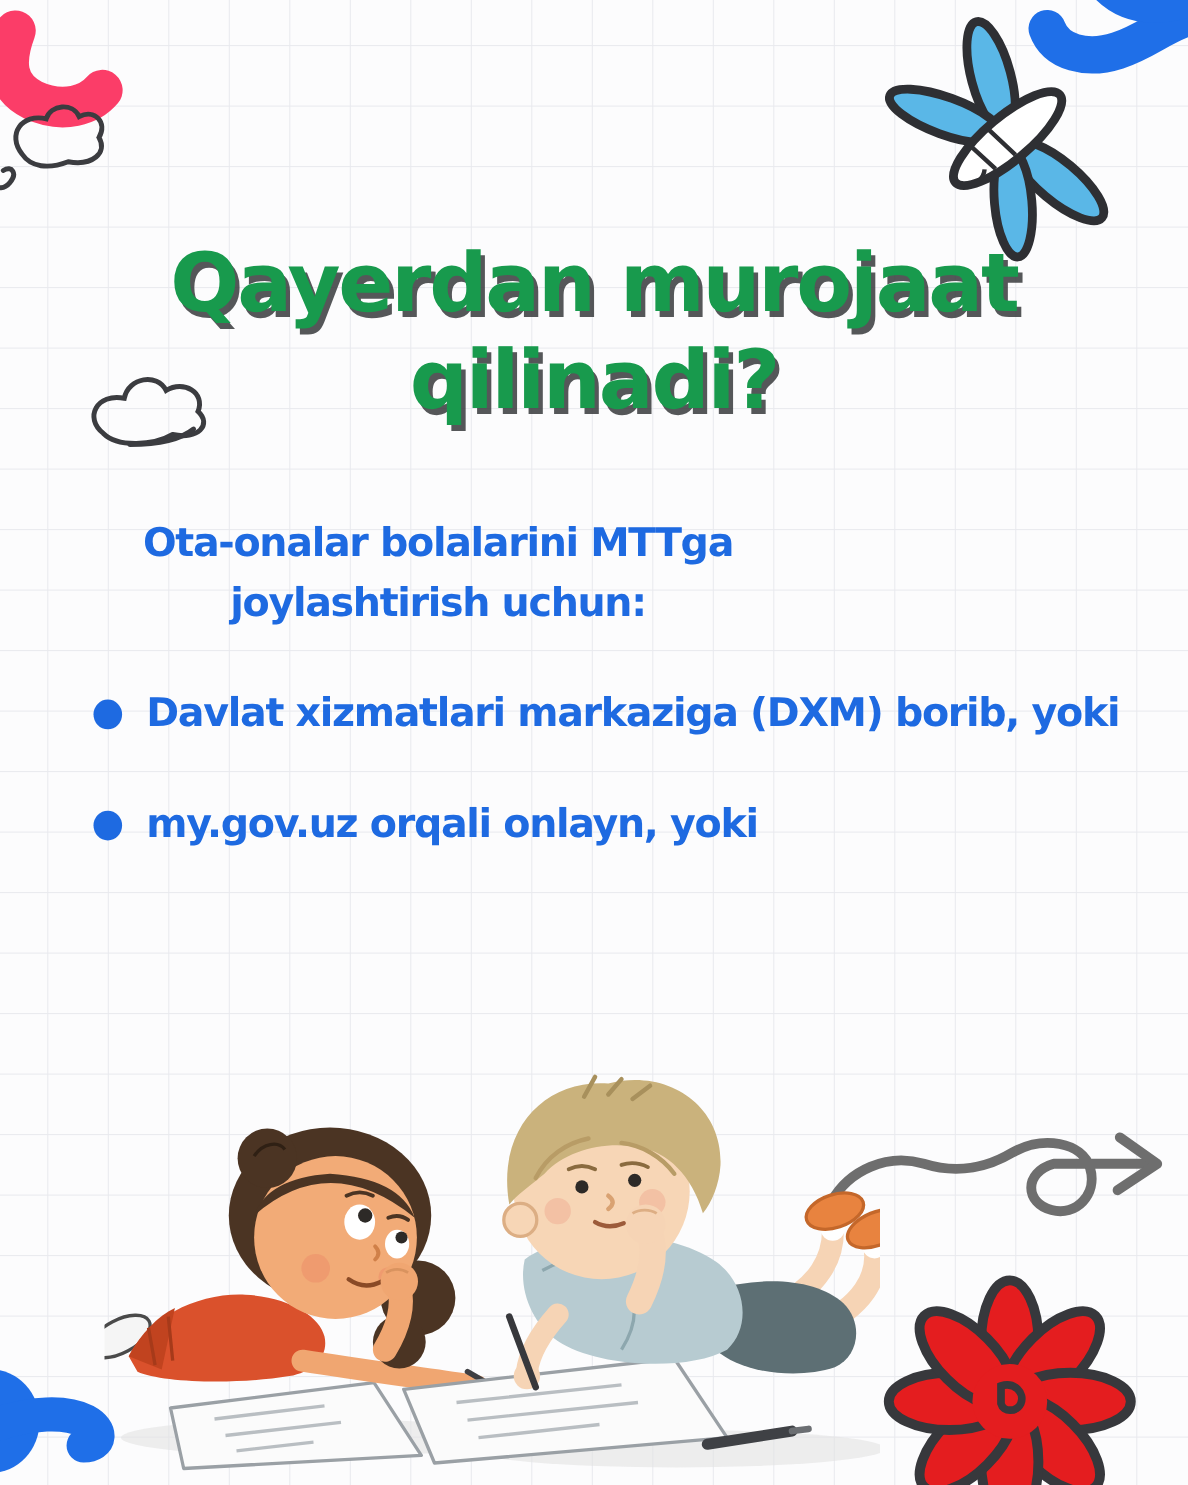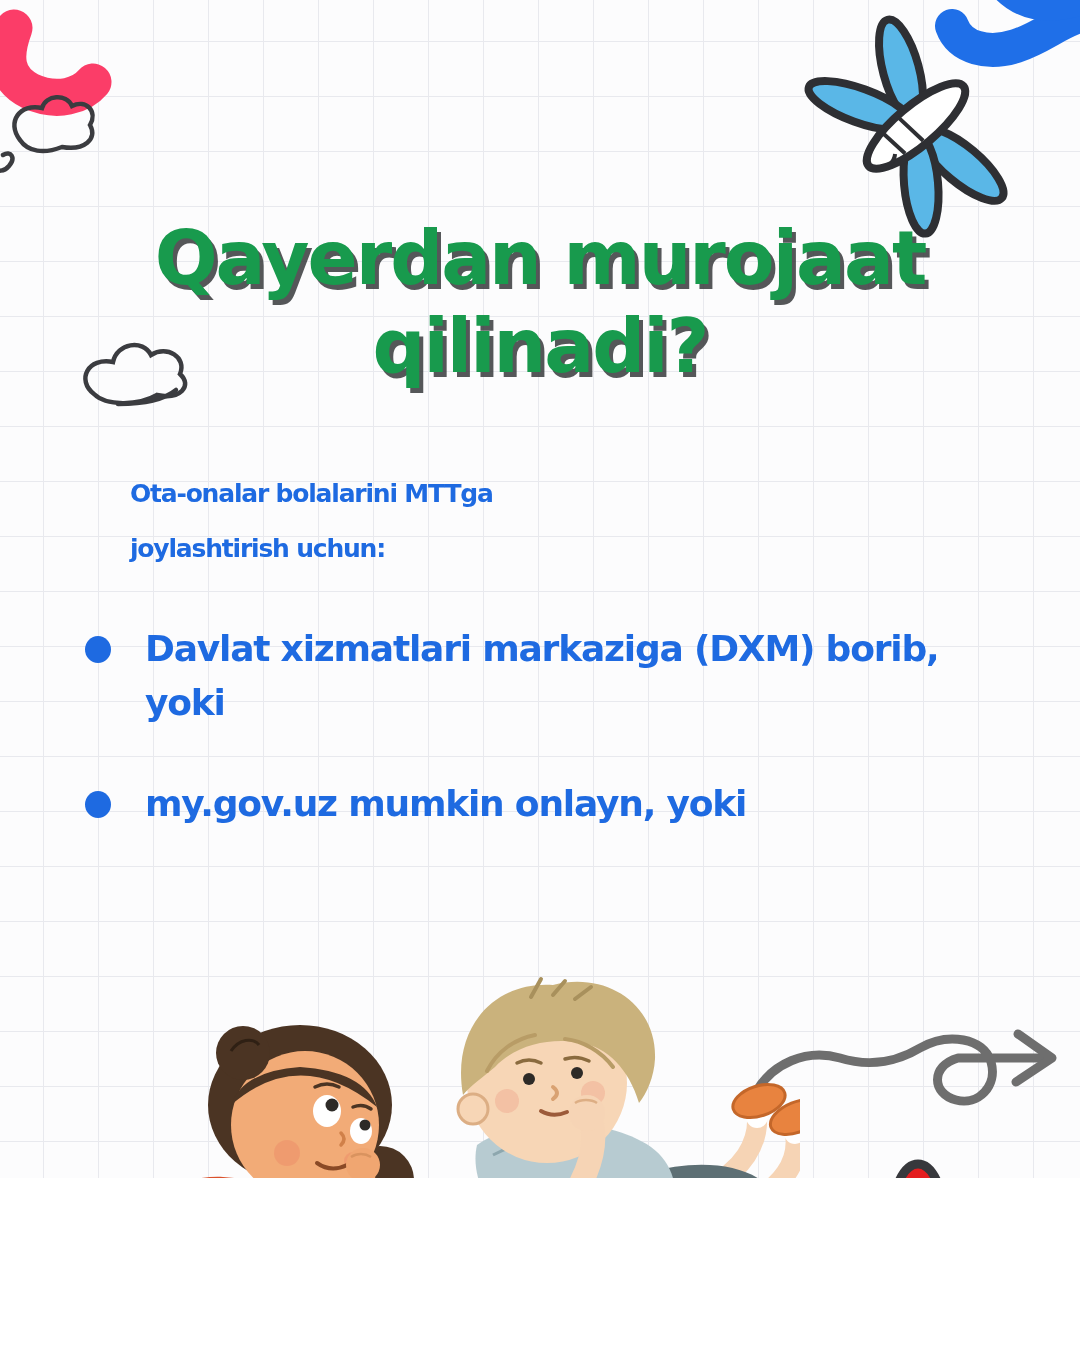--- a/index.html
+++ b/index.html
@@ -1,18 +1,18 @@
 <!DOCTYPE html>
 <html><head>
 <meta charset="utf-8">
 <style>
   html,body{margin:0;padding:0;}
   .poster{
     position:relative;
-    width:1080px;height:1178px;
+    width:1080px;height:1350px;
     overflow:hidden;
     background-color:#fcfcfd;
     background-image:
       linear-gradient(to right,#e8e9ee 1px,transparent 1px),
       linear-gradient(to bottom,#e8e9ee 1px,transparent 1px);
     background-size:55px 55px;
     background-position:-12px -14px;
     font-family:"DejaVu Sans","Liberation Sans",sans-serif;
   }
   .deco{position:absolute;left:0;top:0;width:1080px;height:1350px;pointer-events:none;}
@@ -20,25 +20,25 @@
     position:absolute;left:0;top:214px;width:100%;
     text-align:center;
     font-weight:800;font-size:74px;line-height:88px;letter-spacing:-2px;
     color:#189a4d;
     text-shadow:4px 5px 0 rgba(55,58,60,.85);
     white-space:pre-line;
     margin:0;
   }
   .intro{
     position:absolute;left:130px;top:466px;
-    font-weight:700;font-size:25px;line-height:55px;letter-spacing:-1.2px;
-    color:#1e6ae1;white-space:pre-line;
+    font-weight:700;font-size:36px;line-height:55px;letter-spacing:-1.2px;
+    color:#1e6ae1;white-space:pre-line;text-align:center;
   }
   .bullets{position:absolute;left:85px;top:622px;width:940px;}
-  .bullet-row{display:flex;align-items:flex-start;margin-bottom:47px;gap:12px;}
+  .bullet-row{display:flex;align-items:flex-start;margin-bottom:47px;}
   .bullet-dot{
     flex:none;width:26px;height:27px;border-radius:50%;
     background:#1e6ae1;margin-top:14px;margin-right:22px;
   }
   .bullet-text{
     font-weight:700;font-size:36px;line-height:54px;letter-spacing:-1.2px;
     color:#1e6ae1;white-space:pre-line;
   }
   .kids{position:absolute;left:95px;top:975px;width:705px;height:375px;}
 </style>
@@ -138,21 +138,21 @@
   <div class="intro">Ota-onalar bolalarini MTTga
 joylashtirish uchun:</div>
 
   <div class="bullets">
     <div class="bullet-row">
       <span class="bullet-dot"></span>
       <span class="bullet-text">Davlat xizmatlari markaziga (DXM) borib, yoki</span>
     </div>
   <div class="bullet-row">
       <span class="bullet-dot"></span>
-      <span class="bullet-text">my.gov.uz mumkin onlayn, yoki</span>
+      <span class="bullet-text">my.gov.uz orqali onlayn, yoki</span>
     </div>
     </div>
 
   <svg class="kids" viewBox="0 0 705 375" aria-hidden="true">
 
     <g>
       <ellipse cx="195" cy="332" rx="180" ry="17" fill="#e3e3e3" opacity="0.6"></ellipse>
       <polygon points="60,305 245,282 288,348 72,360" fill="#fbfbfb" stroke="#9aa0a5" stroke-width="3" stroke-linejoin="round"></polygon>
       <path d="M 100,315 L 200,303 M 110,330 L 215,318 M 120,344 L 190,336" stroke="#b9bec2" stroke-width="3" fill="none"></path>
       <g transform="rotate(-28 14 240)">

